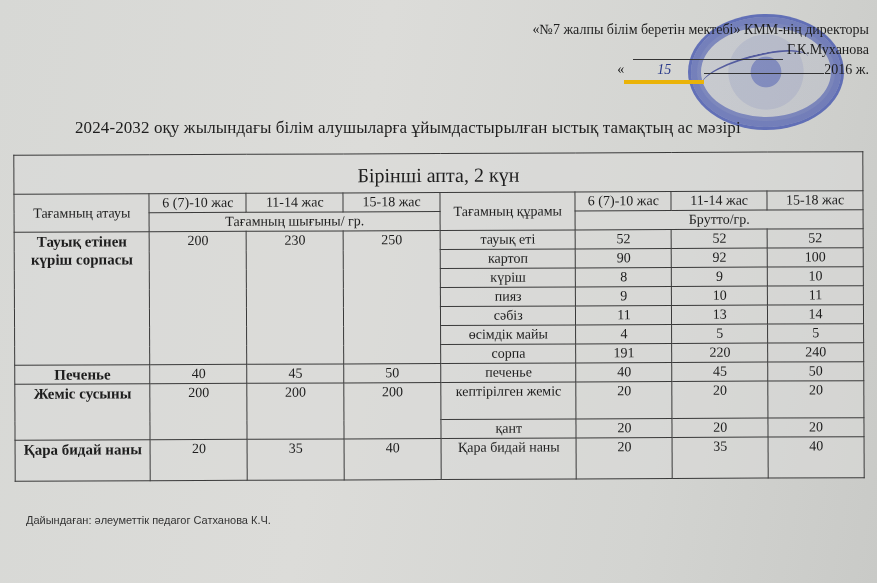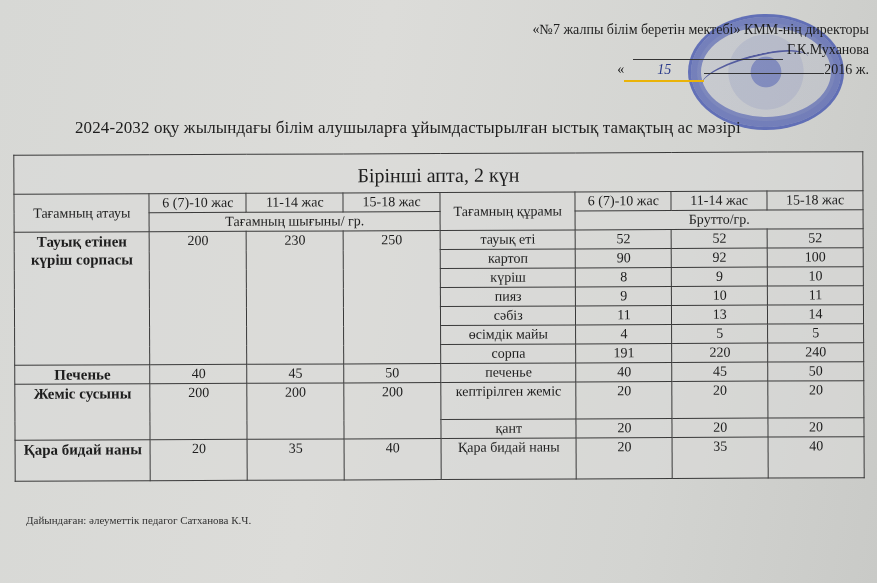--- a/index.html
+++ b/index.html
@@ -7,21 +7,21 @@
     width: 877px; height: 583px; overflow: hidden;
     background: linear-gradient(100deg, #d7d8d5 0%, #dcdcd9 40%, #d3d4d1 75%, #c9cac7 100%);
     font-family: "Liberation Serif", serif;
     color: #1e1e1e;
     position: relative;
   }
   .approval { position: absolute; right: 8px; top: 20px; text-align: right; font-size: 14px; line-height: 20px; }
   .approval .title { font-weight: bold; }
   .approval .line { position: relative; }
   .sig-blank { display: inline-block; border-bottom: 1px solid #333; width: 150px; height: 14px; vertical-align: bottom; }
-  .date-day { display: inline-block; border-bottom: 2px solid #eab308; width: 80px; font-style: italic; color: #2a3a8a; text-align: center; }
+  .date-day { display: inline-block; border-bottom: 4px solid #eab308; width: 80px; font-style: italic; color: #2a3a8a; text-align: center; }
   .date-month { display: inline-block; border-bottom: 1px solid #333; width: 120px; }
   .stamp {
     position: absolute; left: 688px; top: 14px; width: 150px; height: 110px;
     border-radius: 50%; border: 3px solid rgba(40,60,170,0.75);
     box-shadow: inset 0 0 0 6px rgba(40,60,170,0.15), inset 0 0 0 10px rgba(40,60,170,0.55);
     background: radial-gradient(circle, rgba(40,60,170,0.55) 0 16%, rgba(40,60,170,0.18) 17% 40%, rgba(40,60,170,0.08) 41% 100%);
     opacity: 0.85;
   }
   .signature {
     position: absolute; left: 700px; top: 55px; width: 110px; height: 30px;
@@ -37,21 +37,21 @@
     background: rgba(218,219,216,0.6);
   }
   table.menu td { border: 1px solid #3a3a3a; text-align: center; vertical-align: top; padding: 0 3px; line-height: 18px; }
   .week-title { font-size: 20px; height: 34px; vertical-align: middle !important; padding-top: 4px !important; }
   .hdr { vertical-align: middle !important; }
   .dish { font-weight: bold; font-size: 15px; }
   .c-name { width: 130px; }
   .c-num { width: 93px; }
   .c-ing { width: 130px; }
   .c-b { width: 92px; }
-  .footer { position: absolute; left: 26px; top: 514px; font-family: Liberation Serif, serif; font-size: 11px; color: #333; }
+  .footer { position: absolute; left: 26px; top: 514px; font-family: Liberation Sans, sans-serif; font-size: 11px; color: #333; }
 </style>
 </head>
 <body>
 
 <div class="stamp"></div>
 <div class="signature"></div>
 
 <div class="approval">
   <div class="line">«№7 жалпы білім беретін мектебі» КММ-нің директоры</div>
   <div class="line">

